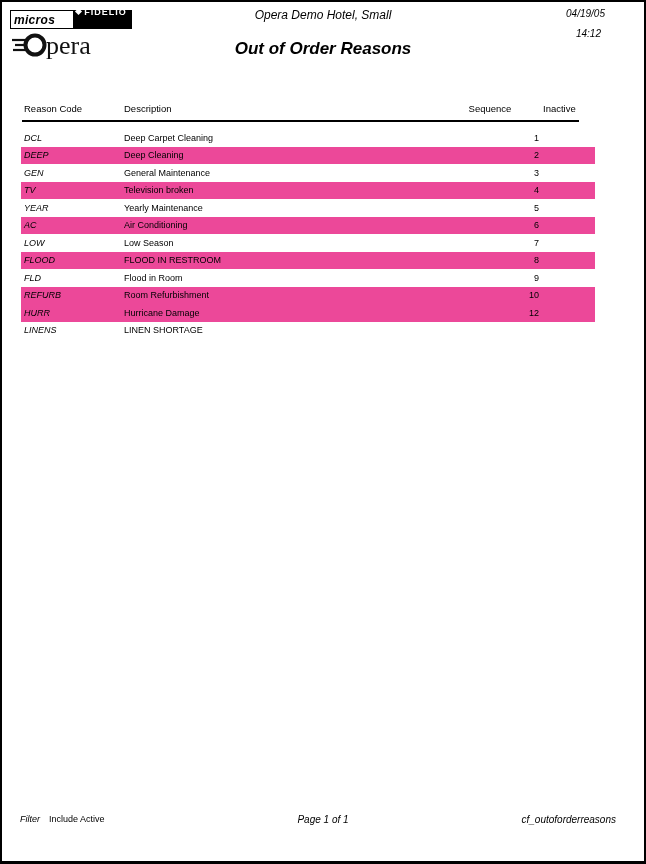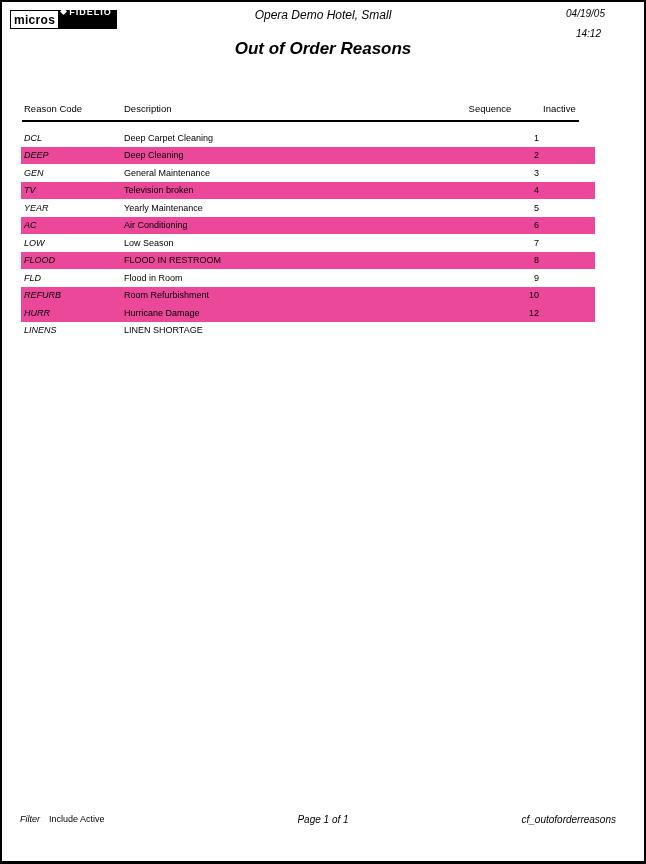--- a/index.html
+++ b/index.html
@@ -19,22 +19,22 @@
   }
 
   
   .mf-logo {
     position: absolute; left: 8px; top: 8px;
     display: inline-flex; align-items: stretch;
     border: 1px solid #000; height: 17px; background: #fff;
   }
   .mf-micros {
     display: flex; align-items: center;
-    padding: 0 3px 0 3px;
-    font-size: 12px; font-weight: bold; letter-spacing: 0.3px;
+    padding: 0 18px 0 3px;
+    font-size: 12px; font-weight: bold; letter-spacing: 0.3px; font-style: italic;
   }
   .mf-fidelio {
     display: flex; align-items: center;
     background: #000; color: #fff;
     padding: 0 4px 16px 2px;
     font-size: 9px; font-weight: bold; letter-spacing: 1px;
   }
   .mf-diamond {
     width: 5px; height: 5px; background: #fff;
     transform: rotate(45deg);
@@ -110,20 +110,29 @@
 <div class="page">
 
   <div class="mf-logo">
     <span class="mf-micros">micros</span>
     <span class="mf-fidelio">
       <span class="mf-diamond"></span>
       <span>FIDELIO</span>
     </span>
   </div>
 
+  <div class="opera-logo">
+    <svg width="84" height="32" viewBox="0 0 84 32">
+      <line x1="0" y1="10" x2="15" y2="10" stroke="#111" stroke-width="2.2"></line>
+      <line x1="3" y1="15" x2="14" y2="15" stroke="#111" stroke-width="2.2"></line>
+      <line x1="1" y1="20" x2="15" y2="20" stroke="#111" stroke-width="2.2"></line>
+      <circle cx="23" cy="15" r="9.5" fill="none" stroke="#111" stroke-width="4"></circle>
+      <text x="34" y="24" font-family="Liberation Serif, serif" font-size="26" fill="#111">pera</text>
+    </svg>
+  </div>
 
   <div class="hotel-title">Opera Demo Hotel, Small</div>
   <div class="report-title">Out of Order Reasons</div>
   <div class="print-date">04/19/05</div>
   <div class="print-time">14:12</div>
 
   <div class="thead">
     <span class="th th-code">Reason Code</span>
     <span class="th th-desc">Description</span>
     <span class="th th-seq">Sequence</span>

